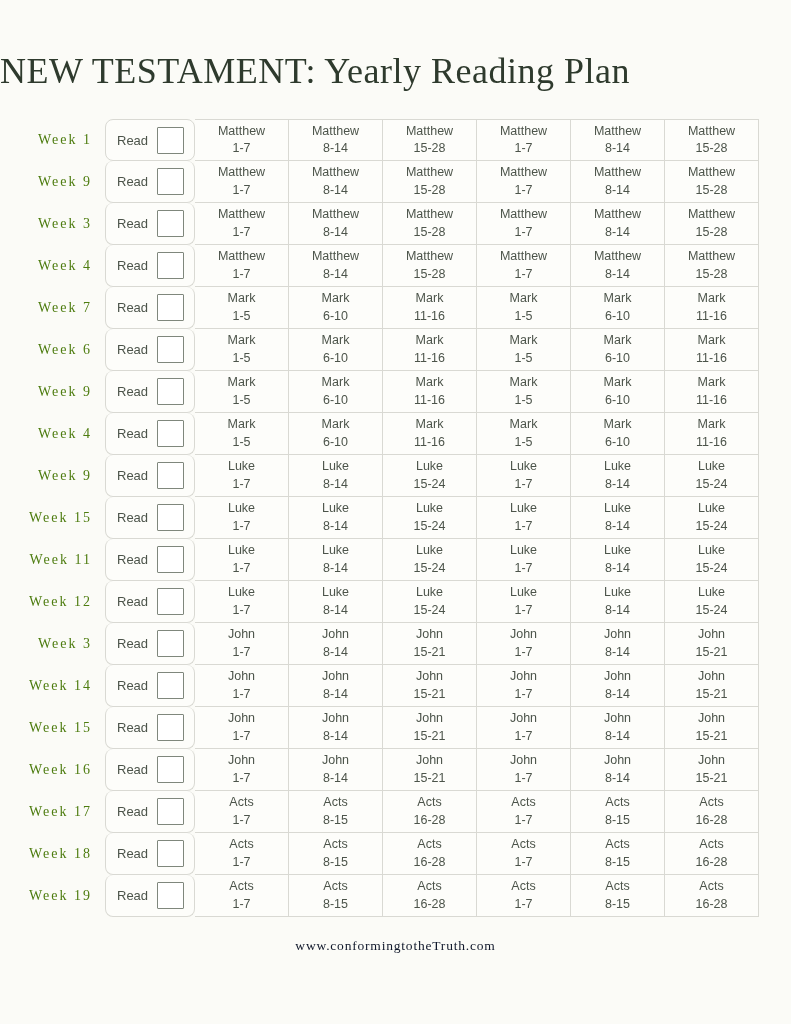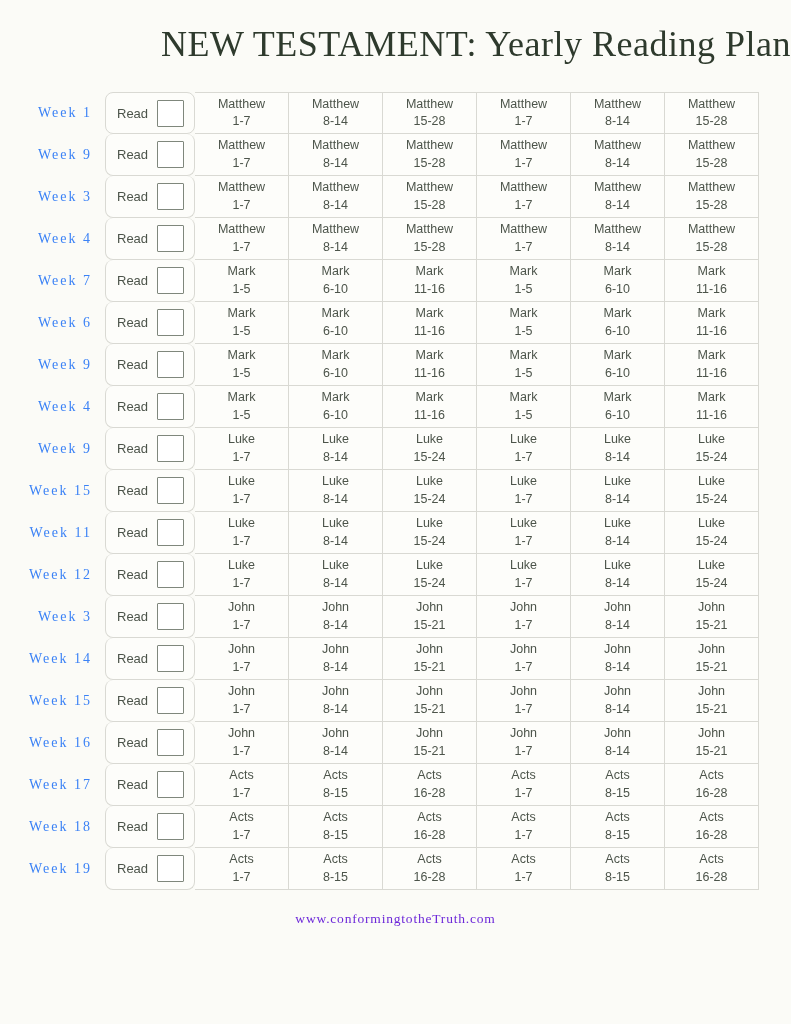--- a/index.html
+++ b/index.html
@@ -8,22 +8,22 @@
     background: #fbfbf7;
     font-family: "Liberation Sans", sans-serif;
   }
   .page {
     width: 791px;
     height: 1024px;
     background: #fbfbf7;
     overflow: hidden;
   }
   .title {
-    margin-top: 23px;
-    text-align: right;
+    margin-top: 50px;
+    text-align: left;
     font-family: "Liberation Serif", serif;
     font-weight: 400;
     font-size: 36px;
     letter-spacing: 0.5px;
     color: #2e3a2d;
   }
   .plan {
     width: 727px;
     margin: 27px auto 0 auto;
   }
@@ -42,21 +42,21 @@
   }
   .row { height: 42px; }
   .week-label {
     display: flex;
     align-items: center;
     justify-content: flex-end;
     padding-right: 13px;
     font-family: "Liberation Serif", serif;
     font-size: 14px;
     letter-spacing: 2px;
-    color: #3b82f6;
+    color: #4d7c0f;
     white-space: nowrap;
   }
   .cell {
     border-right: 1px solid #d9d9d3;
     border-bottom: 1px solid #d9d9d3;
     background: #fdfdfa;
   }
   .row:first-child .cell { border-top: 1px solid #d9d9d3; }
   .cell.read-cell { border-left: 1px solid #d9d9d3; }
   .read-cell {
@@ -88,21 +88,21 @@
     font-size: 12.5px;
     line-height: 1.4;
     color: #4c544a;
   }
   .footer {
     margin-top: 21px;
     text-align: center;
     font-family: "Liberation Serif", serif;
     font-size: 13.5px;
     letter-spacing: 0.8px;
-    color: #6d28d9;
+    color: #0f172a;
   }
 </style>
 </head>
 <body>
 
 <div class="page">
   <h1 class="title">NEW TESTAMENT: Yearly Reading Plan</h1>
 
   <div class="plan">
     <div id="rows">

